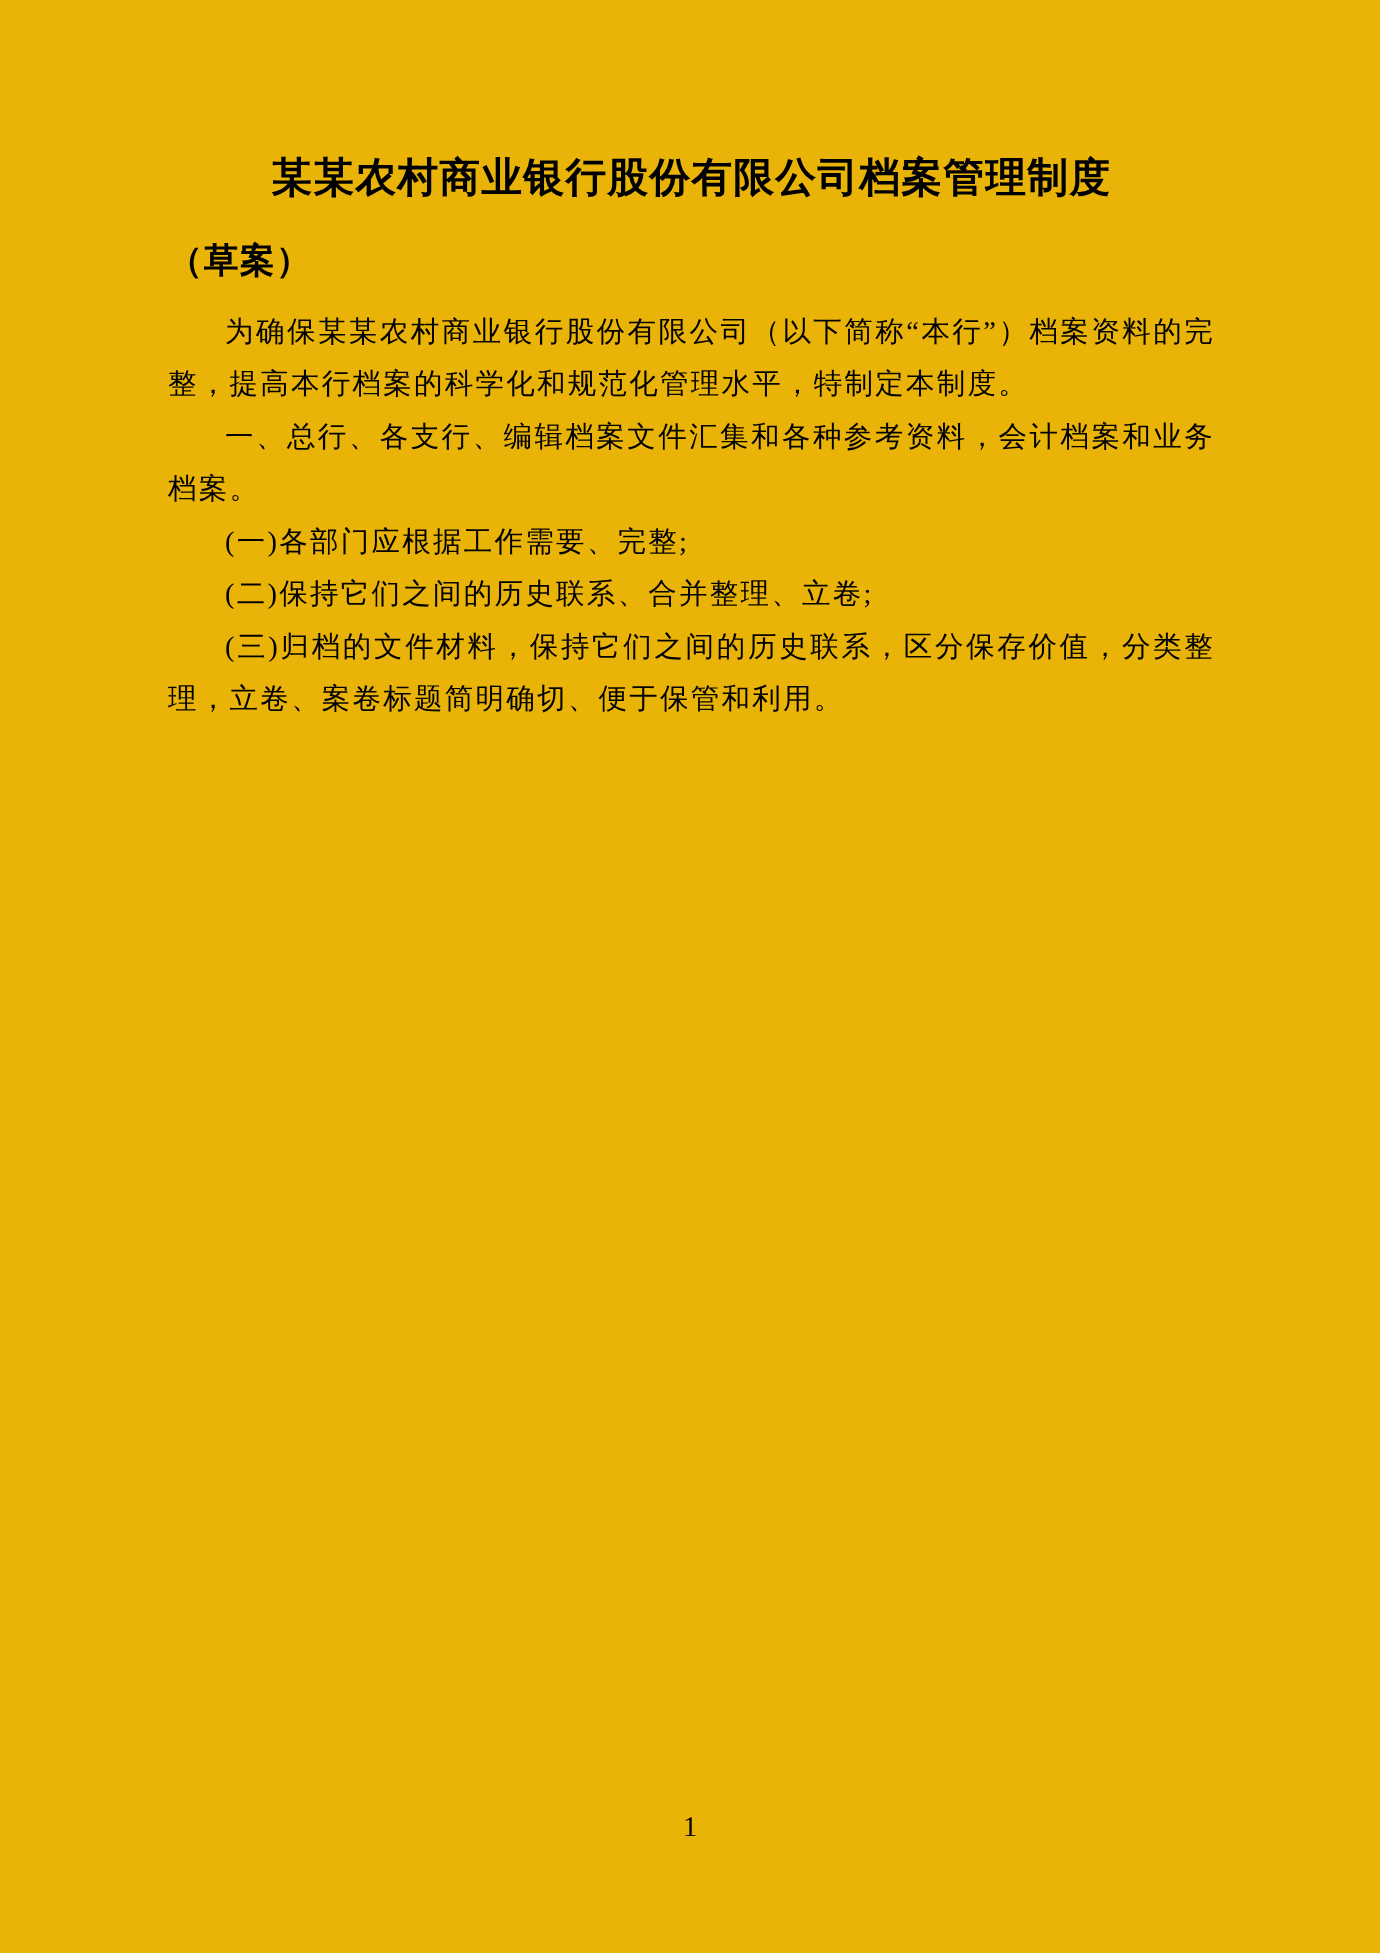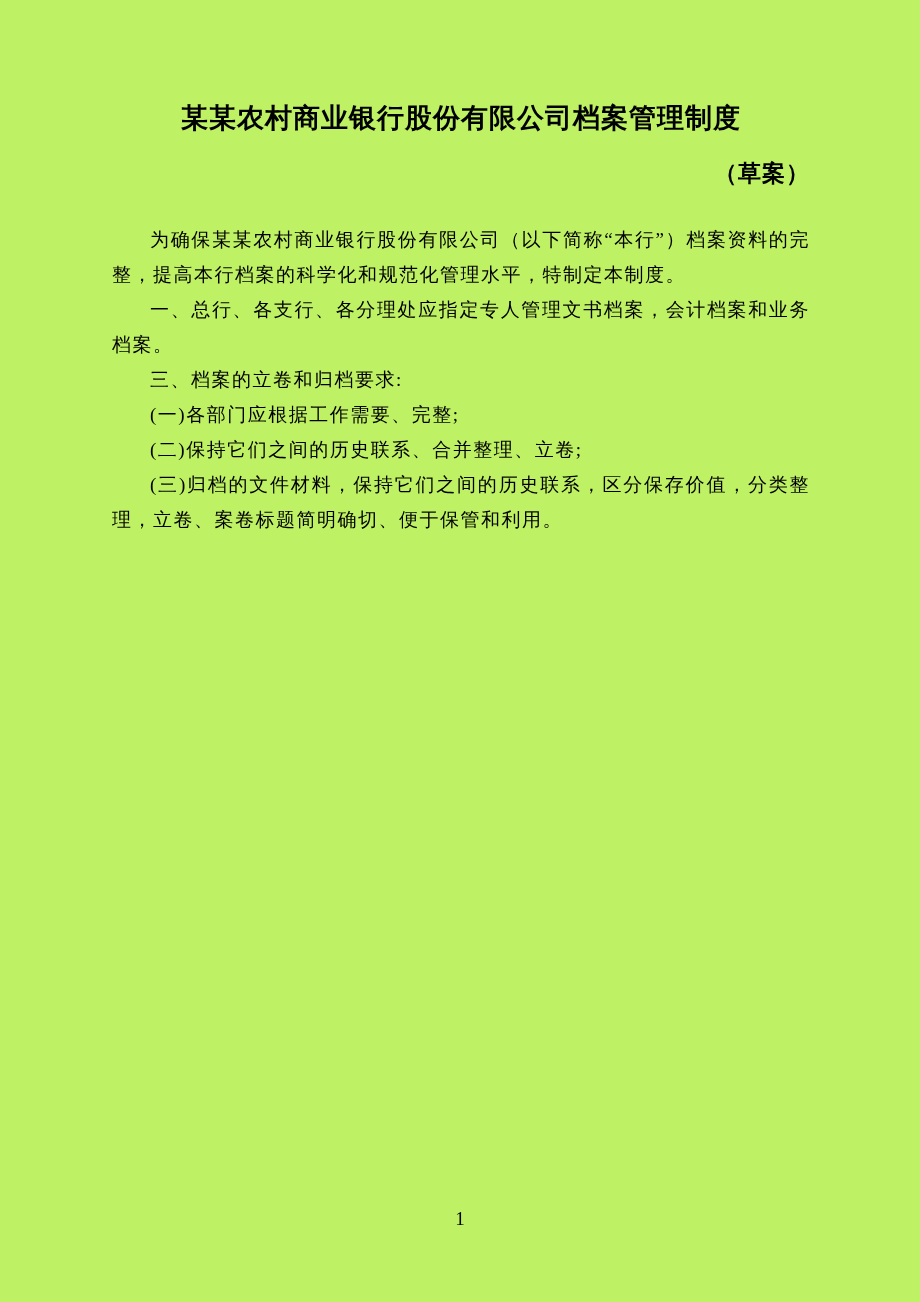--- a/index.html
+++ b/index.html
@@ -5,40 +5,40 @@
   html, body {
     margin: 0;
     padding: 0;
     background: #ffffff;
   }
   .page {
     position: relative;
     width: 920px;
     height: 1302px;
     margin: 0 auto;
-    background: #bef264;
+    background: #eab308;
     box-sizing: border-box;
     padding: 98px 110px 0 112px;
     font-family: "Liberation Serif", "DejaVu Serif", serif;
     color: #000000;
     overflow: hidden;
   }
   .doc-title {
     font-size: 27px;
     font-weight: bold;
     text-align: center;
     margin: 0 0 16px 0;
     line-height: 40px;
     letter-spacing: 1px;
   }
   .doc-subtitle {
     font-size: 23px;
     font-weight: bold;
-    text-align: right;
-    margin: 0 0 28px 0;
+    text-align: left;
+    margin: 0 0 10px 0;
     line-height: 40px;
     letter-spacing: 1px;
   }
   .para {
     font-size: 19px;
     line-height: 35px;
     text-align: justify;
     text-justify: inter-ideograph;
     text-indent: 2em;
     margin: 0;
@@ -57,24 +57,23 @@
 </head>
 <body>
 
 <div class="page">
   <h1 class="doc-title">某某农村商业银行股份有限公司档案管理制度</h1>
 
   <h2 class="doc-subtitle">（草案）</h2>
 
   <p class="para">为确保某某农村商业银行股份有限公司（以下简称“本行”）档案资料的完整，提高本行档案的科学化和规范化管理水平，特制定本制度。</p>
 
-  <p class="para">一、总行、各支行、各分理处应指定专人管理文书档案，会计档案和业务档案。</p>
+  <p class="para">一、总行、各支行、编辑档案文件汇集和各种参考资料，会计档案和业务档案。</p>
 
 
-  <p class="para">三、档案的立卷和归档要求:</p>
 
   <p class="para">(一)各部门应根据工作需要、完整;</p>
 
   <p class="para">(二)保持它们之间的历史联系、合并整理、立卷;</p>
 
   <p class="para">(三)归档的文件材料，保持它们之间的历史联系，区分保存价值，分类整理，立卷、案卷标题简明确切、便于保管和利用。</p>
 
 
   <div class="page-number">1</div>
 </div>

